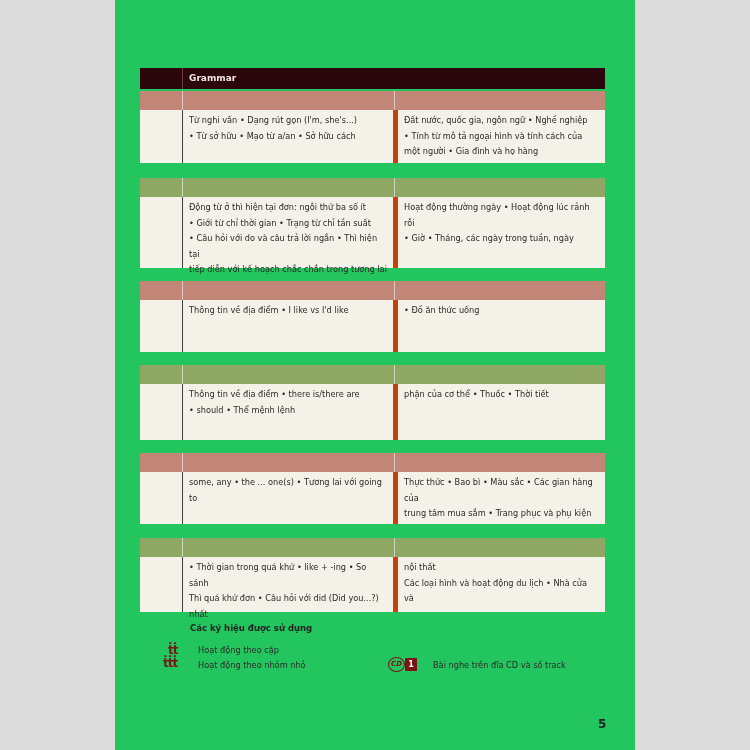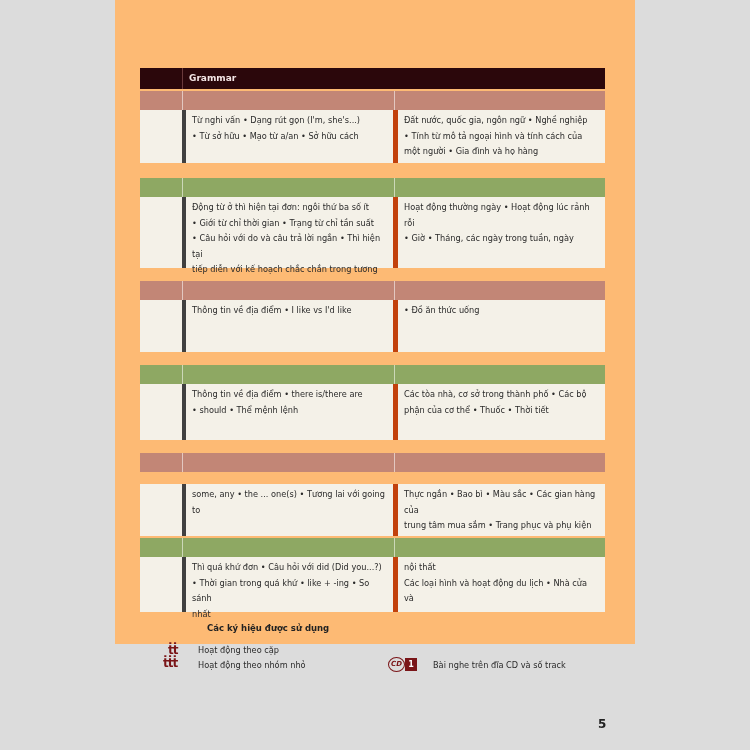--- a/index.html
+++ b/index.html
@@ -1,35 +1,35 @@
 <!DOCTYPE html>
 <html><head>
 <meta charset="utf-8">
 <style>
   html, body { margin:0; padding:0; }
   body { width:750px; height:750px; background:#dcdcdc; position:relative; overflow:hidden;
          font-family:"DejaVu Sans", sans-serif; }
-  .page { position:absolute; left:115px; top:0; width:520px; height:644px; background:#fdba74; }
+  .page { position:absolute; left:115px; top:0; width:520px; height:750px; background:#22c55e; }
   .hdr { position:absolute; left:25px; top:68px; width:465px; height:21px; background:#2b070b; display:flex; }
   .hdr .c0 { width:42px; }
   .hdr .c { color:#f4e6e6; font-size:9px; font-weight:bold; padding-left:6px; line-height:21px; box-sizing:border-box; }
   .hdr .c1 { width:211px; border-left:1px solid #6a3a3c; }
   .hdr .c2 { flex:1; border-left:1px solid #6a3a3c; }
   .band { position:absolute; left:25px; width:465px; height:19px; display:flex; }
   .band .c0 { width:42px; }
   .band .c1 { width:211px; border-left:1px solid rgba(255,255,255,0.55); }
   .band .c2 { flex:1; border-left:1px solid rgba(255,255,255,0.55); }
   .pink { background:#c28676; }
   .green { background:#8ea863; }
   .row { position:absolute; left:25px; width:465px; display:flex; background:#f4f1e8; }
   .row .c0 { width:42px; }
   .row .c { font-size:8.2px; color:#2a2a2a; line-height:15.5px; padding:3px 6px 0 6px; box-sizing:border-box; }
-  .row .c1 { width:211px; border-left:4px solid #404040; }
+  .row .c1 { width:211px; border-left:1px solid #404040; }
   .row .c2 { flex:1; border-left:5px solid #c2410c; }
-  .legend-title { position:absolute; left:92px; top:623px; font-size:8.5px; font-weight:bold; color:#222; }
+  .legend-title { position:absolute; left:75px; top:623px; font-size:8.5px; font-weight:bold; color:#222; }
   .lg { position:absolute; font-size:8.2px; color:#2a2a2a; }
   .icon-pair, .icon-group { position:absolute; color:#7a1518; font-weight:bold; font-size:12px; letter-spacing:-1px; }
   .cd { position:absolute; left:273px; top:657px; width:17px; height:15px; border:1.5px solid #7a1518; border-radius:50%; box-sizing:border-box;
         font-size:7px; font-weight:bold; color:#7a1518; text-align:center; line-height:12px;font-style:italic; }
   .cdnum { position:absolute; left:290px; top:658px; width:12px; height:13px; background:#7a1518; color:#fff; font-size:8px; font-weight:bold;
            text-align:center; line-height:13px; }
   .pagenum { position:absolute; left:483px; top:717px; font-size:12px; font-weight:bold; color:#222; }
 </style>
 </head>
 <body>
@@ -98,51 +98,50 @@
       <div class="c1"></div>
       <div class="c2"></div>
     </div>
   <div class="row" style="top:384px;height:56px">
     <div class="c0"></div>
     <div class="c c1">
       <div>Thông tin về địa điểm • there is/there are</div>
       <div>• should • Thể mệnh lệnh</div>
     </div>
     <div class="c c2">
-      <div>Các tòa nhà, cơ sở trong thành phố • Các bộ</div>
       <div>phận của cơ thể • Thuốc • Thời tiết</div>
     </div>
   </div>
 
   <div class="band pink" style="top:453px">
       <div class="c0"></div>
       <div class="c1"></div>
       <div class="c2"></div>
     </div>
-  <div class="row" style="top:484px;height:52px">
+  <div class="row" style="top:472px;height:52px">
     <div class="c0"></div>
     <div class="c c1">
       <div>some, any • the ... one(s) • Tương lai với going to</div>
     </div>
     <div class="c c2">
-      <div>Thực ngắn • Bao bì • Màu sắc • Các gian hàng của</div>
+      <div>Thực thức • Bao bì • Màu sắc • Các gian hàng của</div>
       <div>trung tâm mua sắm • Trang phục và phụ kiện</div>
     </div>
   </div>
 
   <div class="band green" style="top:538px">
       <div class="c0"></div>
       <div class="c1"></div>
       <div class="c2"></div>
     </div>
   <div class="row" style="top:557px;height:55px">
     <div class="c0"></div>
     <div class="c c1">
+      <div>• Thời gian trong quá khứ • like + -ing • So sánh</div>
       <div>Thì quá khứ đơn • Câu hỏi với did (Did you...?)</div>
-      <div>• Thời gian trong quá khứ • like + -ing • So sánh</div>
       <div>nhất</div>
     </div>
     <div class="c c2">
       <div>nội thất</div>
       <div>Các loại hình và hoạt động du lịch • Nhà cửa và</div>
     </div>
   </div>
 
   <div class="legend-title">Các ký hiệu được sử dụng</div>
 

